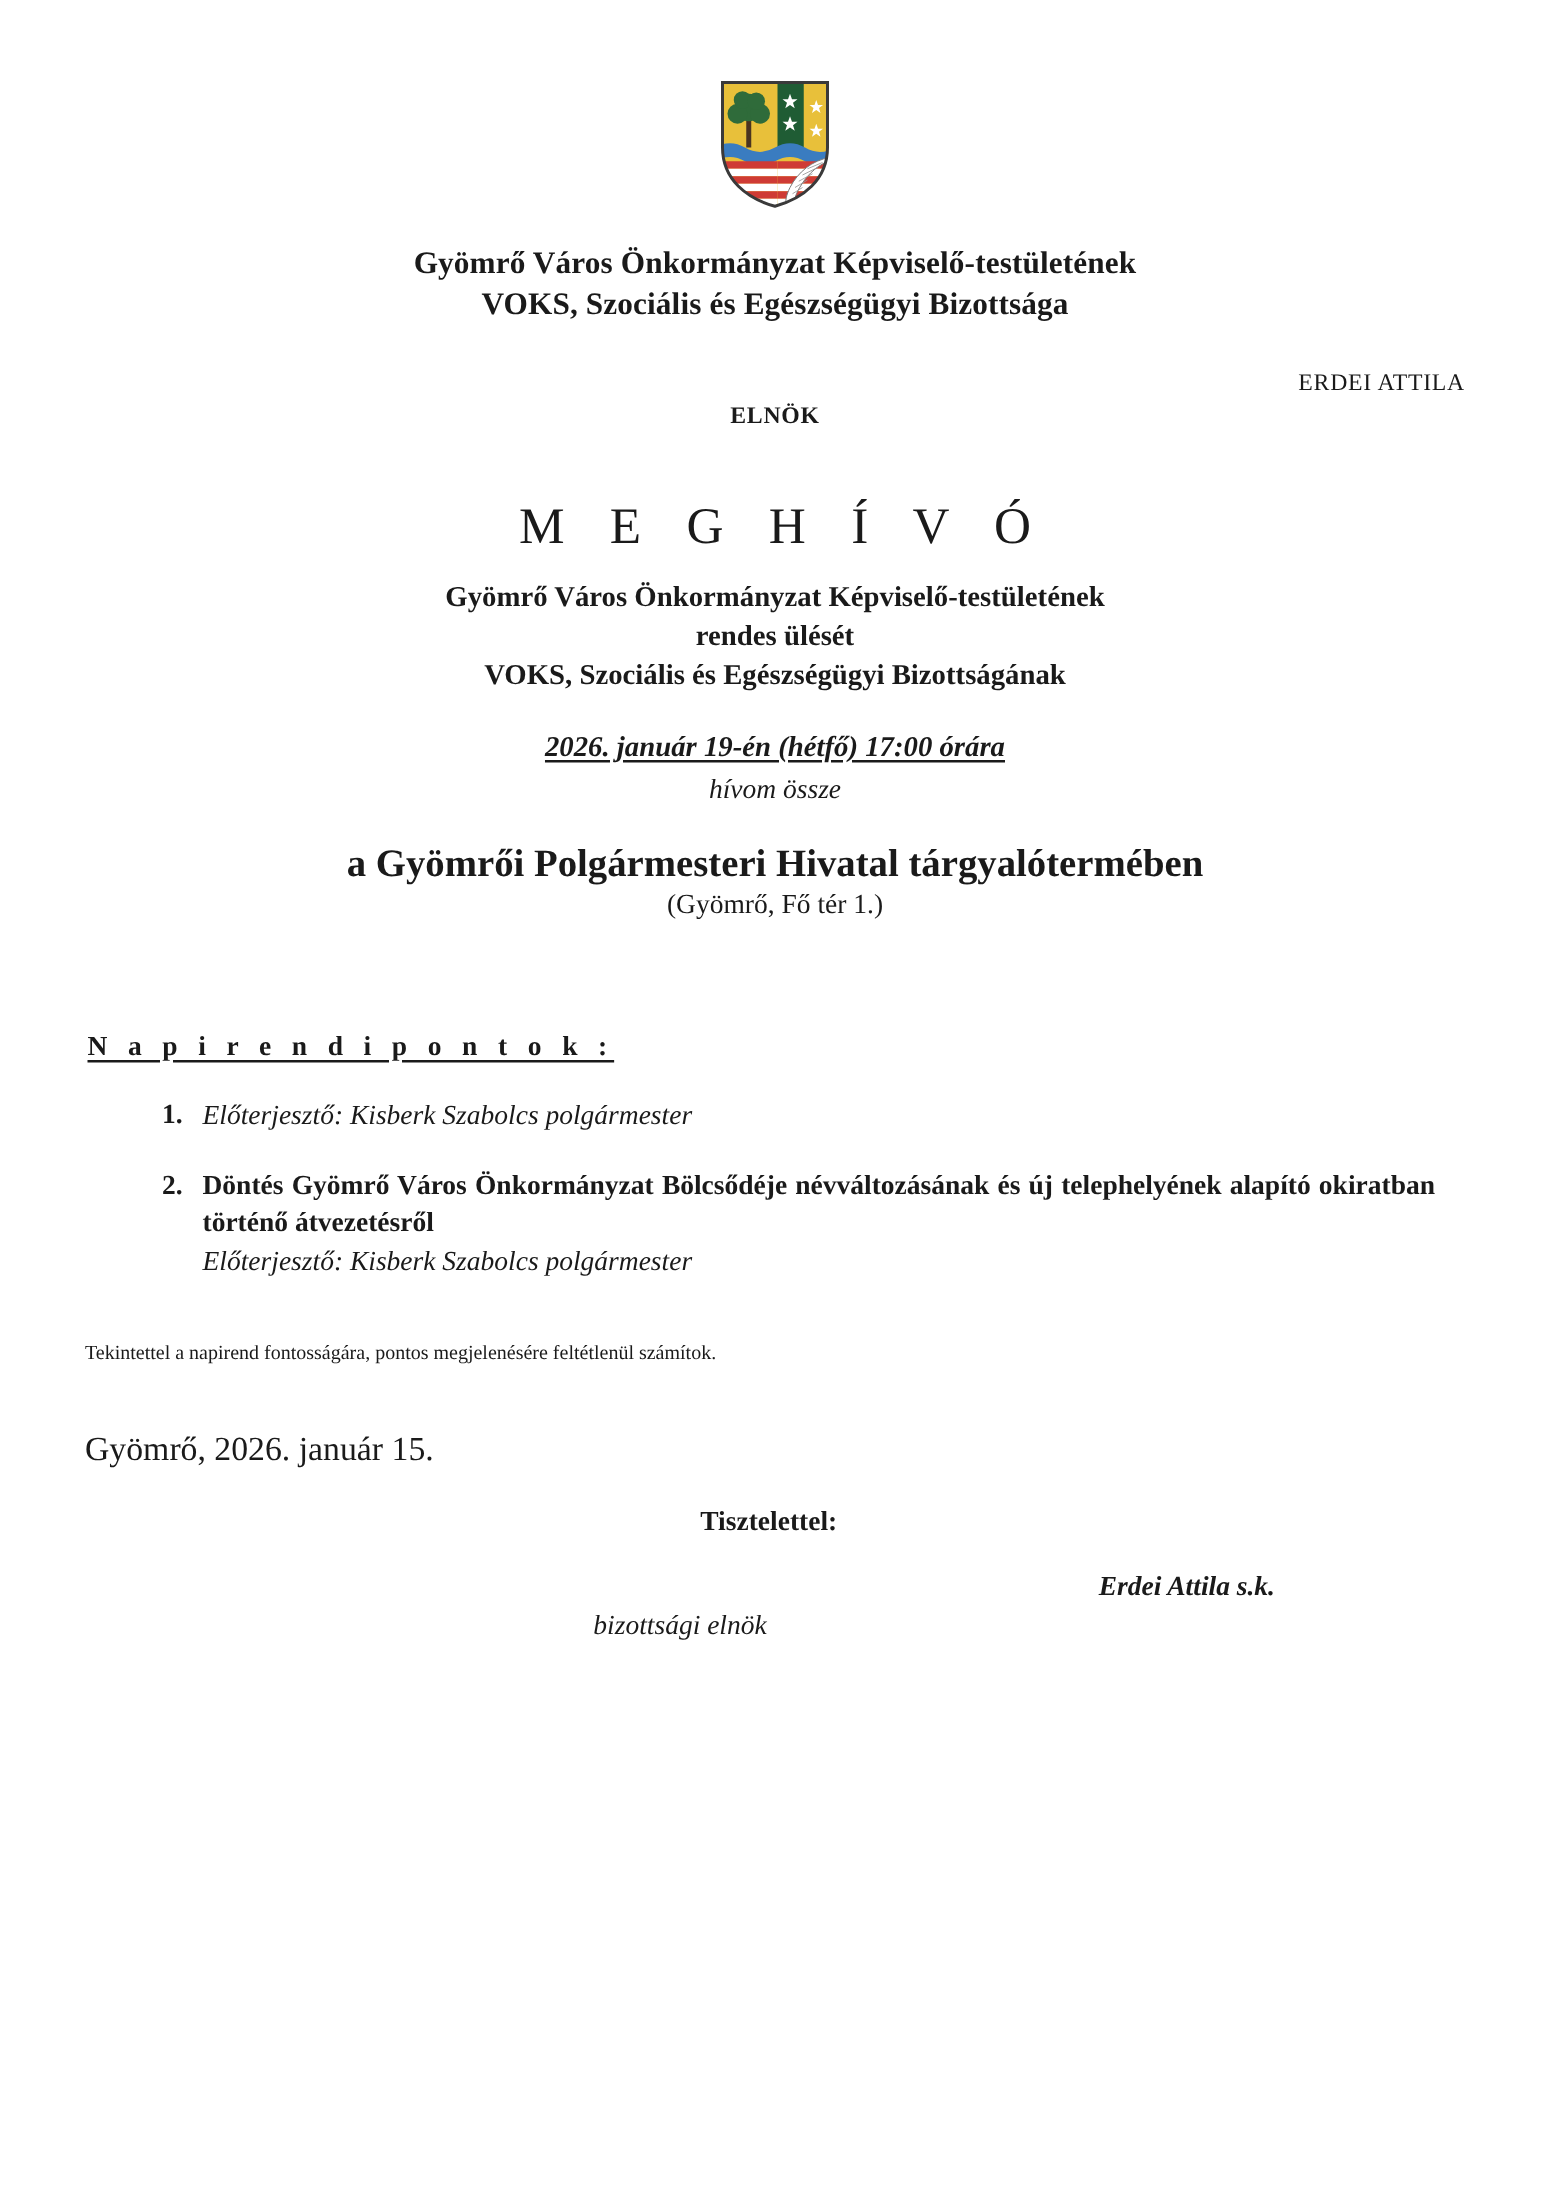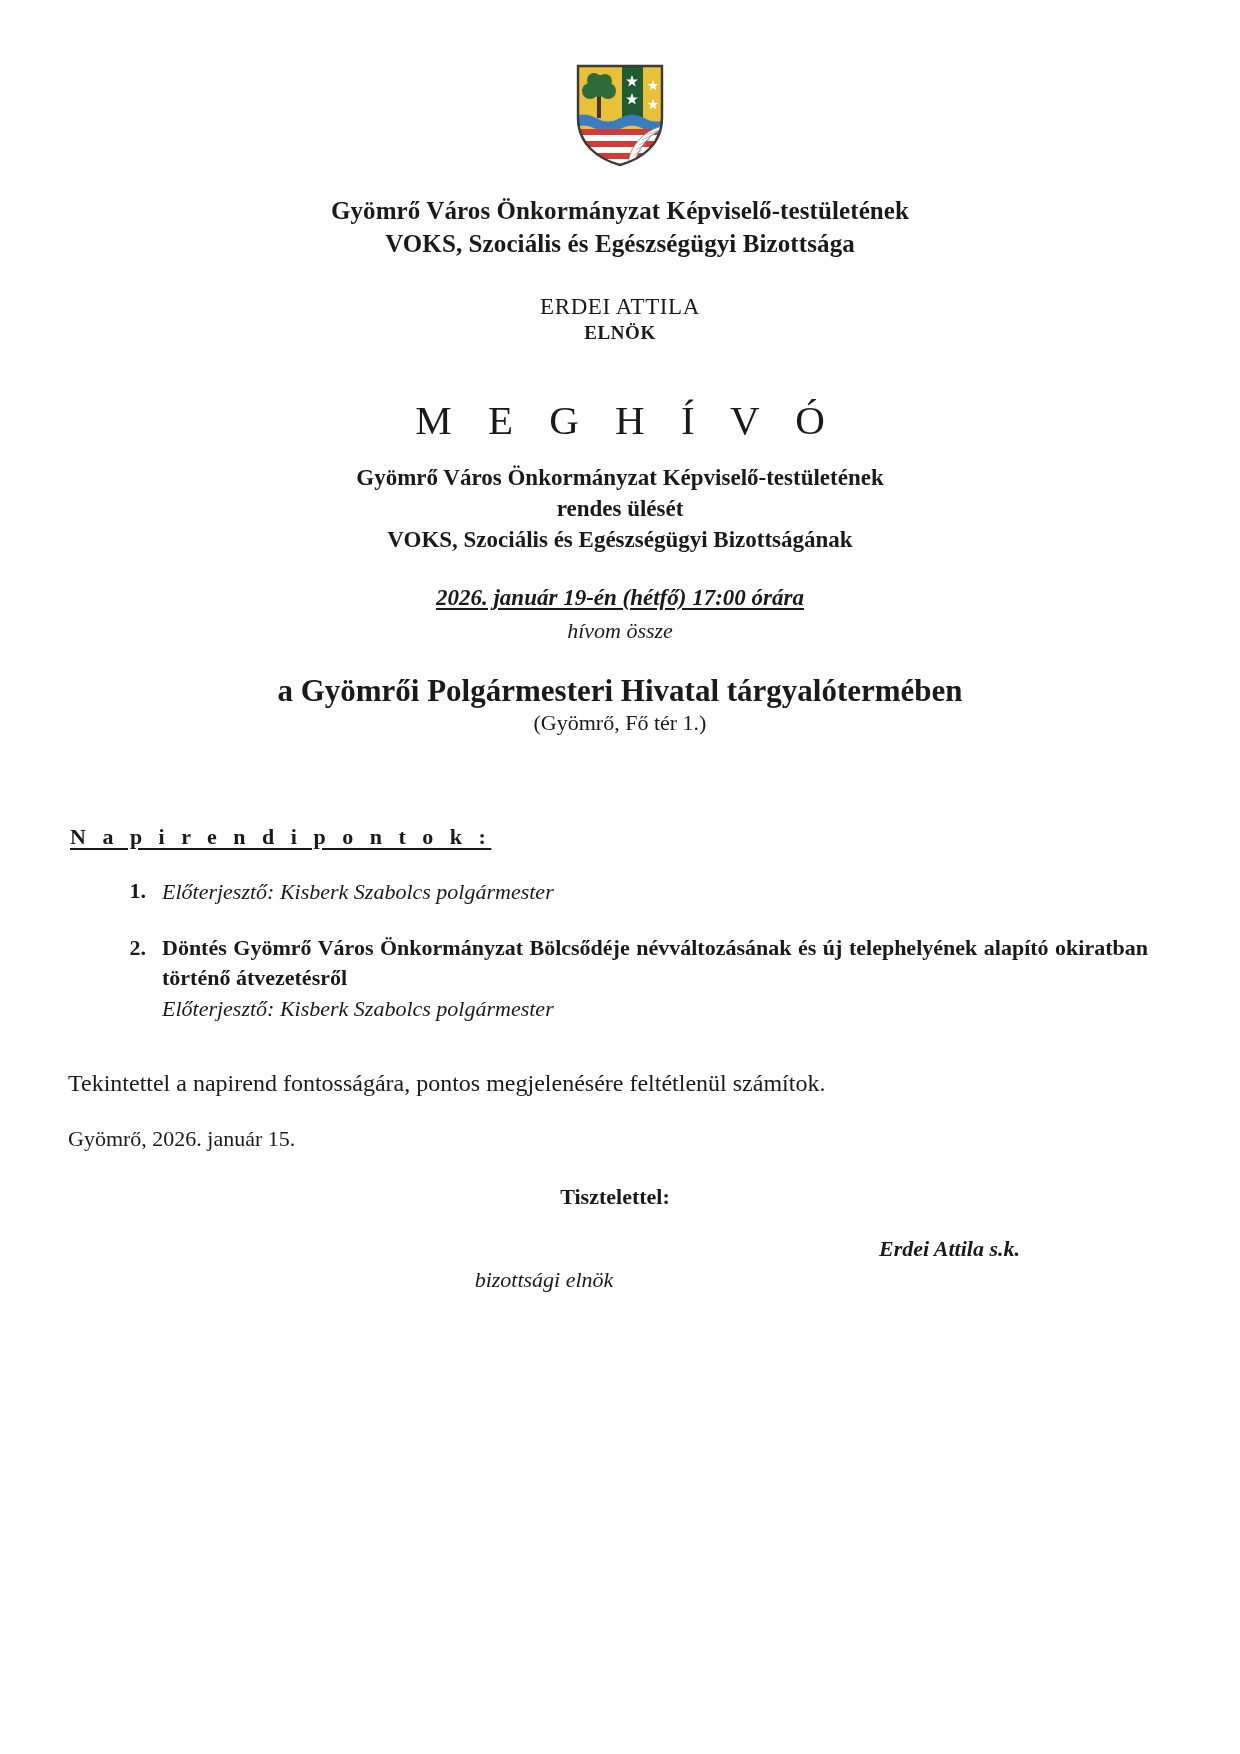--- a/index.html
+++ b/index.html
@@ -48,22 +48,23 @@
     line-height: 33px;
     letter-spacing: 0.1px;
   }
 
   .chair-block {
     margin-top: 34px;
     text-align: center;
     line-height: 26px;
   }
   .chair-name {
-    font-size: 23px;
+    font-size: 19px;
     letter-spacing: 0.6px;
+    text-align: right;
   }
   .chair-role {
     font-size: 19px;
     font-weight: bold;
     letter-spacing: 0.6px;
   }
 
   
   .doc-title {
     margin-top: 50px;
@@ -164,26 +165,26 @@
   .agenda-sub {
     font-style: italic;
     font-size: 22px;
     line-height: 30px;
     margin-top: 1px;
   }
 
   
   .closing-note {
     margin-top: 44px;
-    font-size: 24px;
+    font-size: 16px;
     line-height: 30px;
   }
   .place-date {
-    margin-top: 26px;
-    font-size: 22px;
+    margin-top: 46px;
+    font-size: 27px;
     line-height: 30px;
     font-family: Liberation Serif, serif;
   }
 
   .regards {
     margin-top: 28px;
     text-align: center;
     padding-right: 10px;
     font-size: 22px;
     line-height: 30px;

